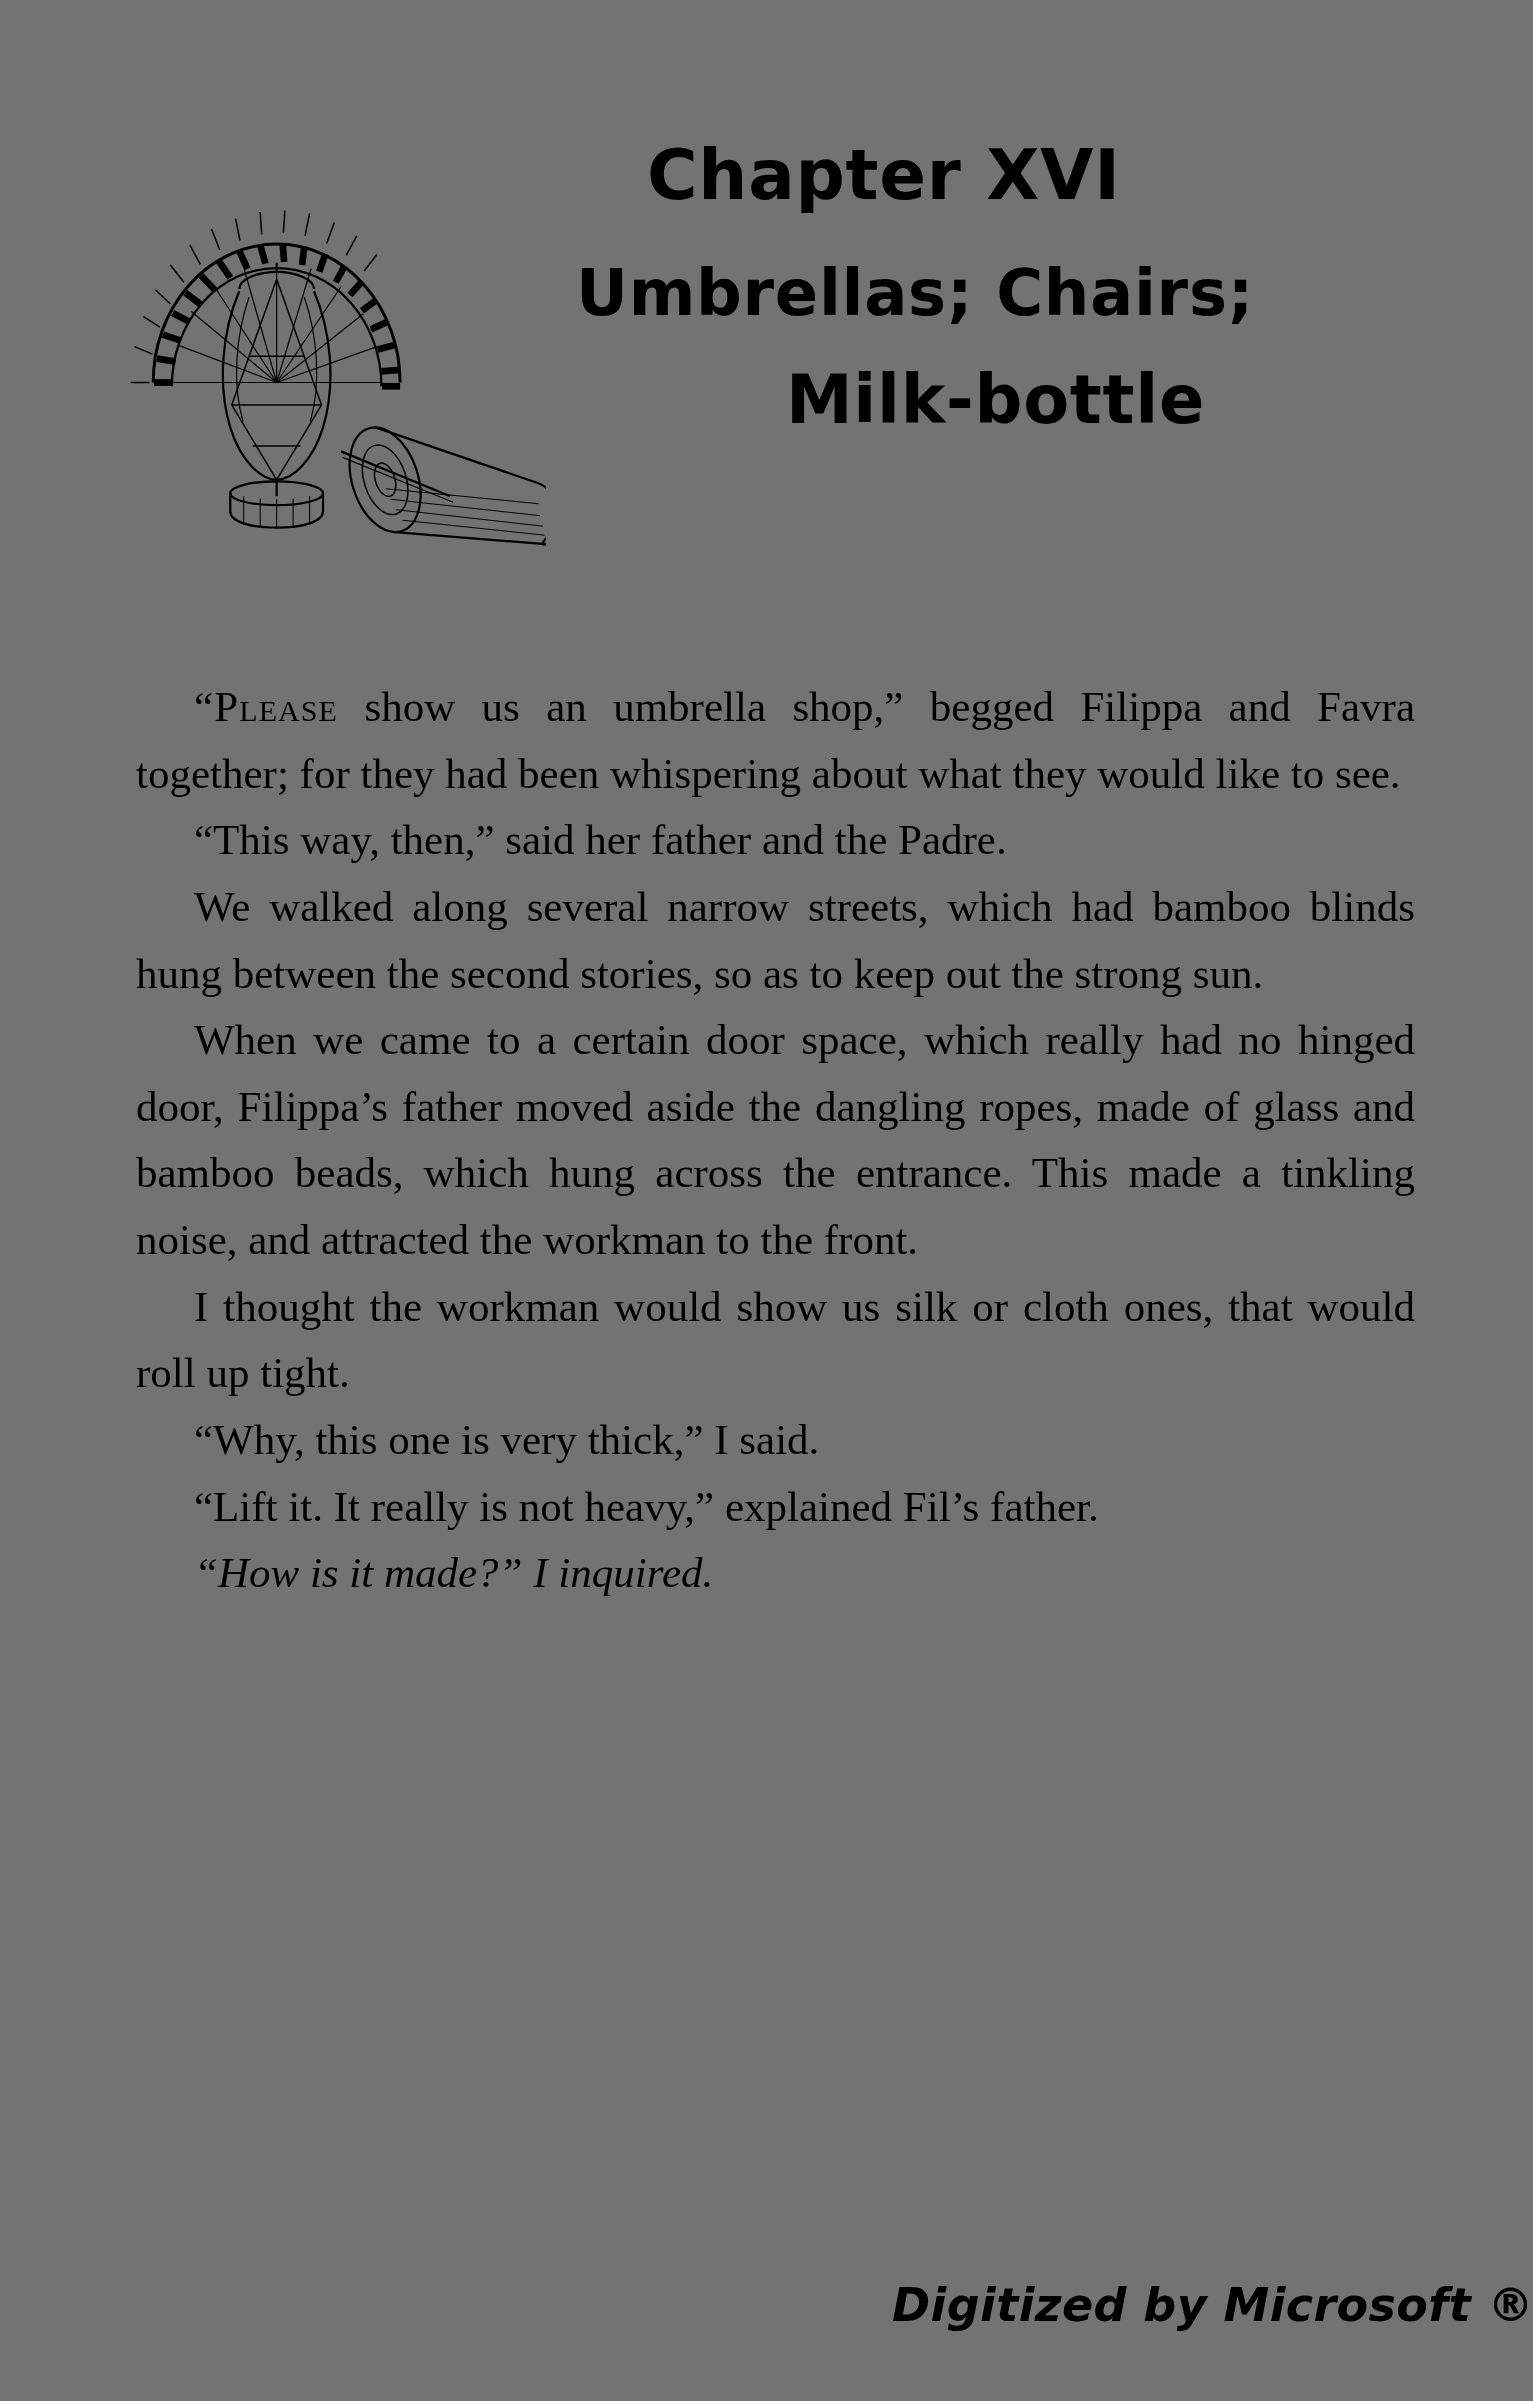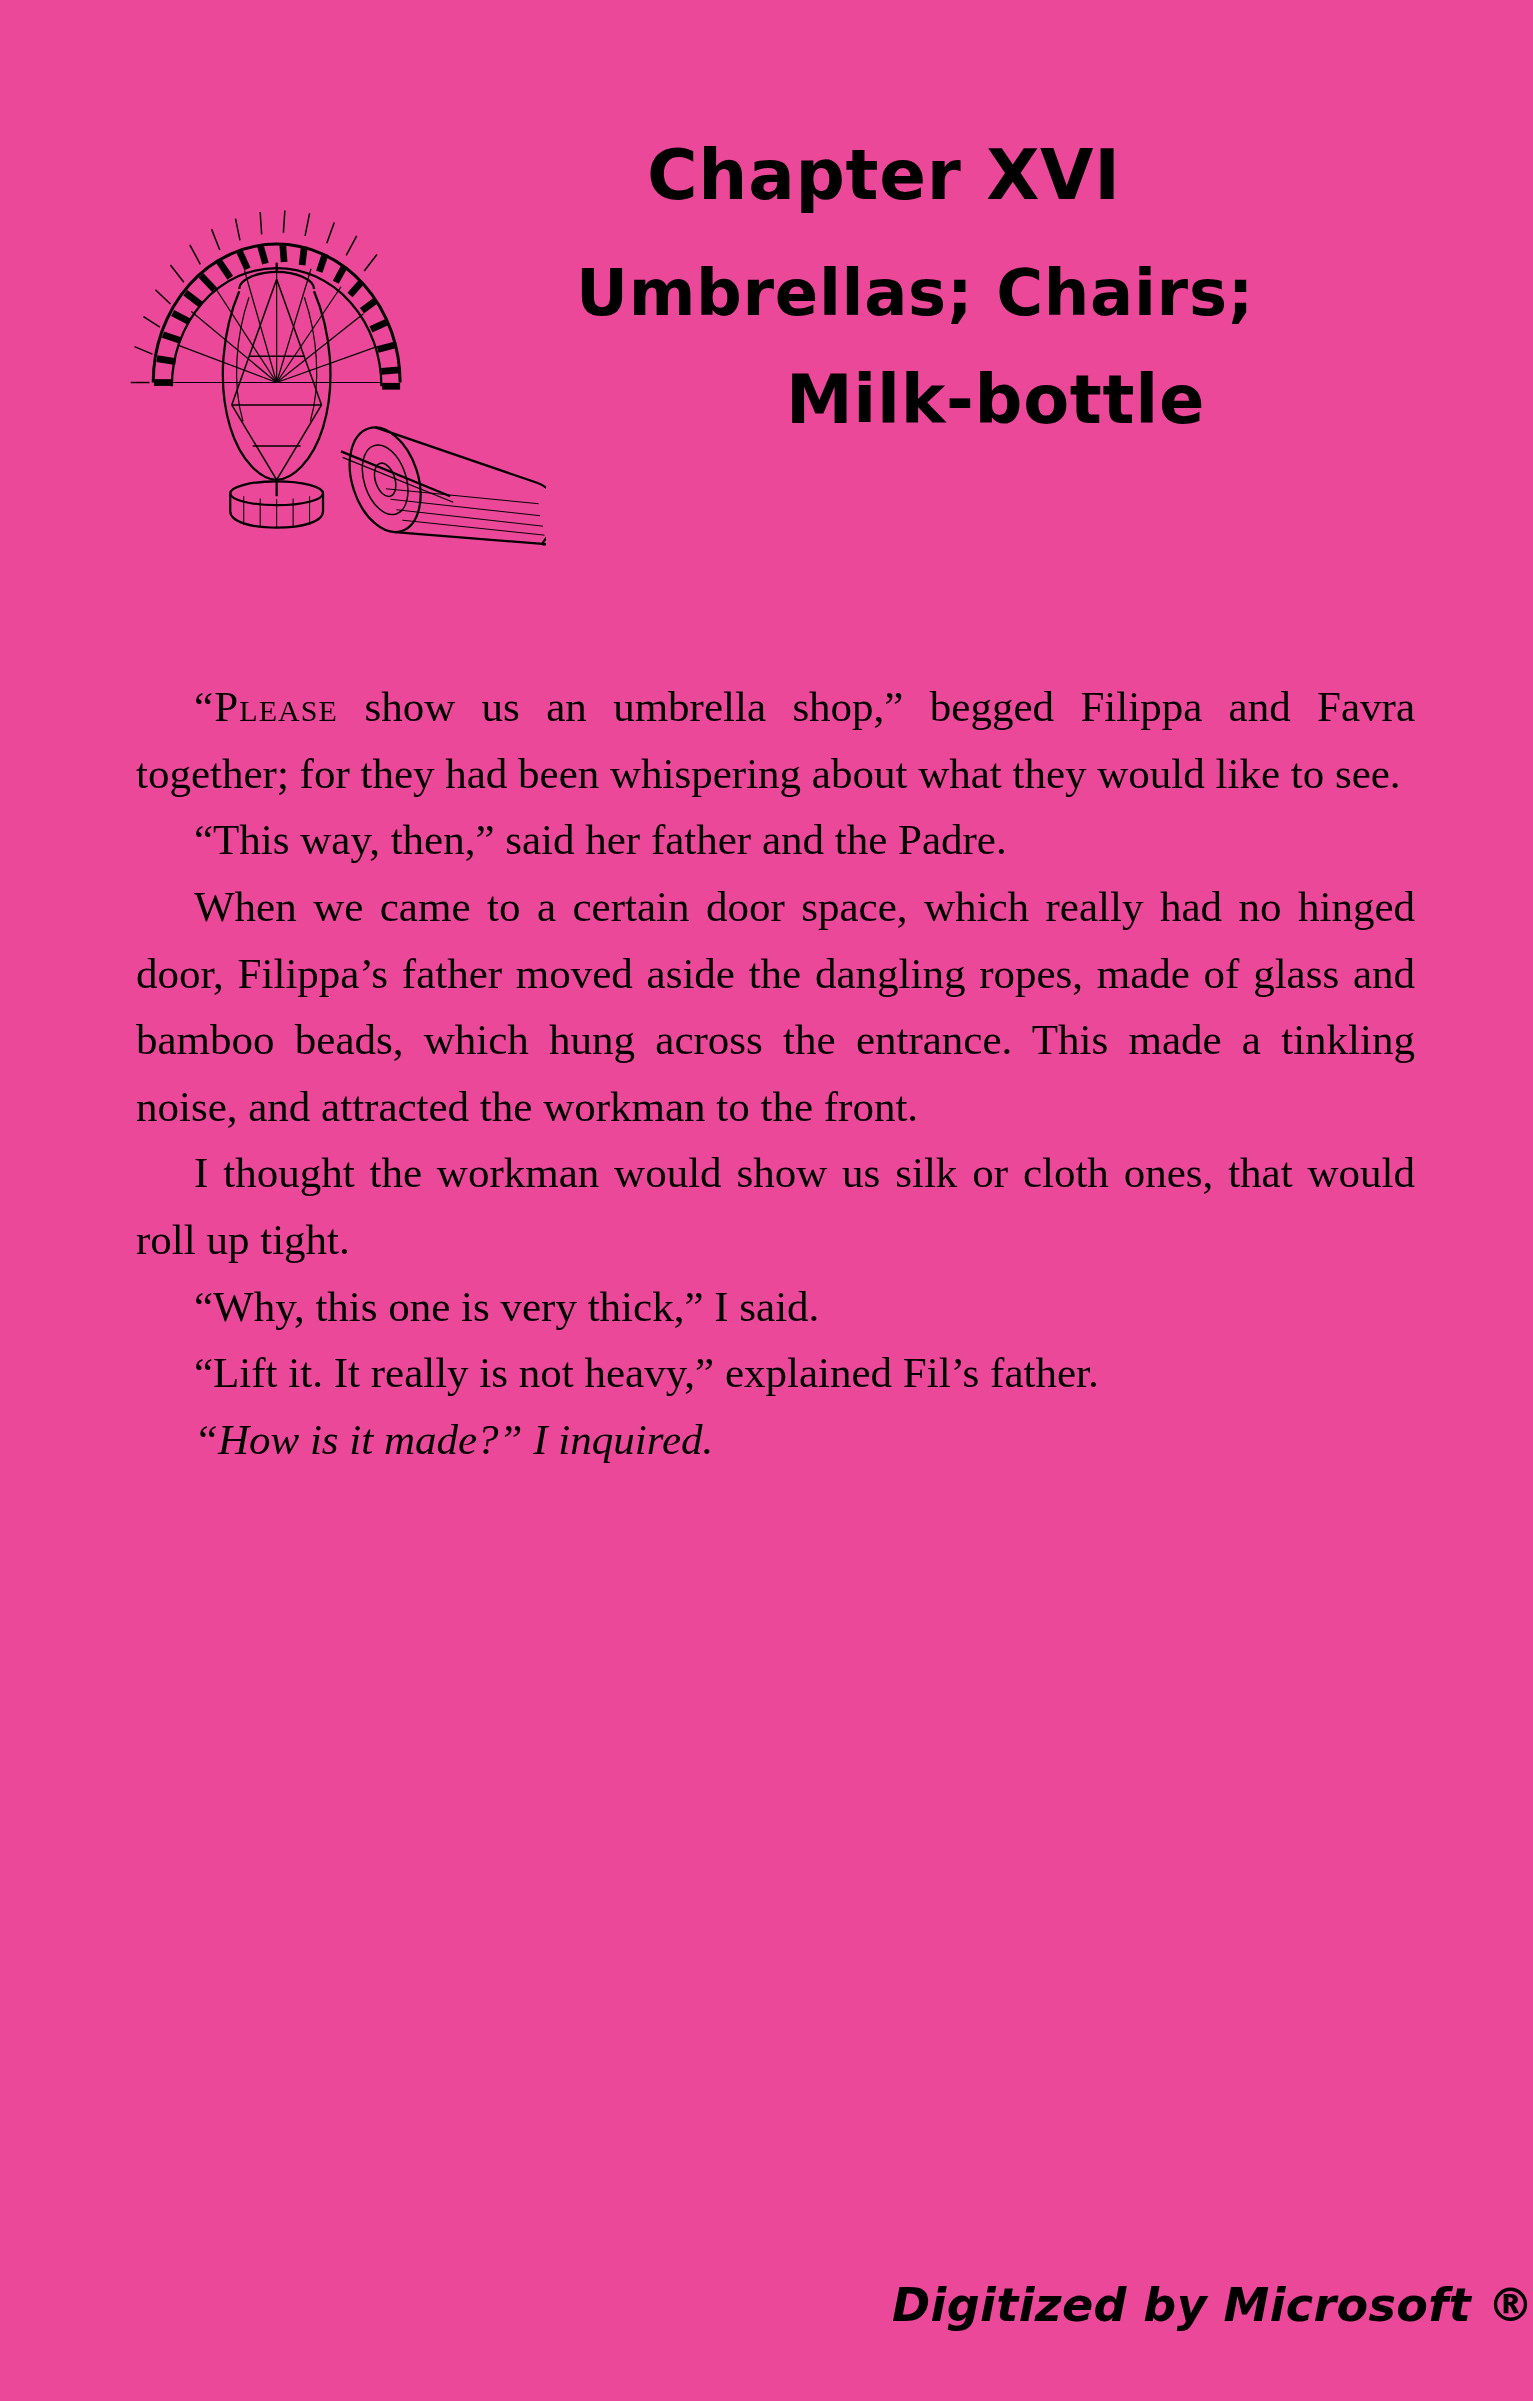--- a/index.html
+++ b/index.html
@@ -14,21 +14,21 @@
     color: #000000;
     position: relative;
     overflow: hidden;
   }
 
   .page {
     position: absolute;
     left: 0; top: 0;
     width: 1534px;
     height: 2401px;
-    background: #ec4899;
+    background: #737373;
   }
 
   
   .header-block {
     position: absolute;
     left: 112px;
     top: 135px;
     width: 1318px;
     height: 517px;
   }
@@ -254,20 +254,21 @@
     <div class="chapter-title-group">
       <div class="chapter-line chapter-line-1">Chapter XVI</div>
       <div class="chapter-line chapter-line-2">Umbrellas; Chairs;</div>
       <div class="chapter-line chapter-line-3">Milk-bottle</div>
     </div>
   </div>
 
   <div class="body-text">
     <p class="para"><span class="smallcaps">“Please</span><span> show us an umbrella shop,” begged Filippa and Favra together; for they had been whispering about what they would like to see.</span></p>
     <p class="para"><span>“This way, then,” said her father and the Padre.</span></p>
+    <p class="para"><span>We walked along several narrow streets, which had bamboo blinds hung between the second stories, so as to keep out the strong sun.</span></p>
     <p class="para"><span>When we came to a certain door space, which really had no hinged door, Filippa’s father moved aside the dangling ropes, made of glass and bamboo beads, which hung across the entrance.  This made a tinkling noise, and attracted the workman to the front.</span></p>
     <p class="para"><span>I thought the workman would show us silk or cloth ones, that would roll up tight.</span></p>
     <p class="para last-short"><span>“Why, this one is very thick,” I said.</span></p>
     <p class="para"><span>“Lift it.  It really is not heavy,” explained Fil’s father.</span></p>
     <p class="para last-short"><span>“How is it made?”  I inquired.</span></p>
   </div>
 
   <div class="watermark">
     <span>Digitized by Microsoft</span>
     <span class="reg">®</span>

